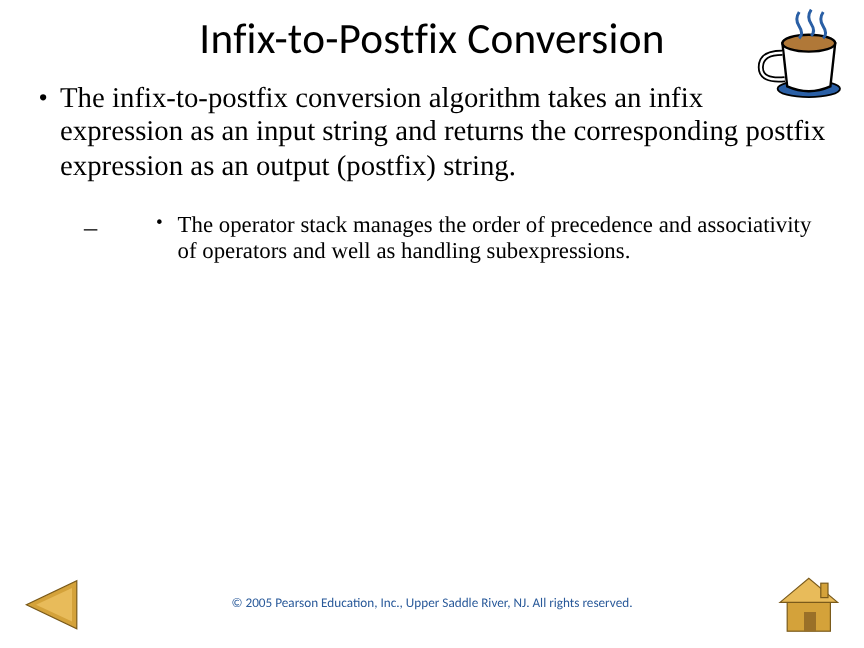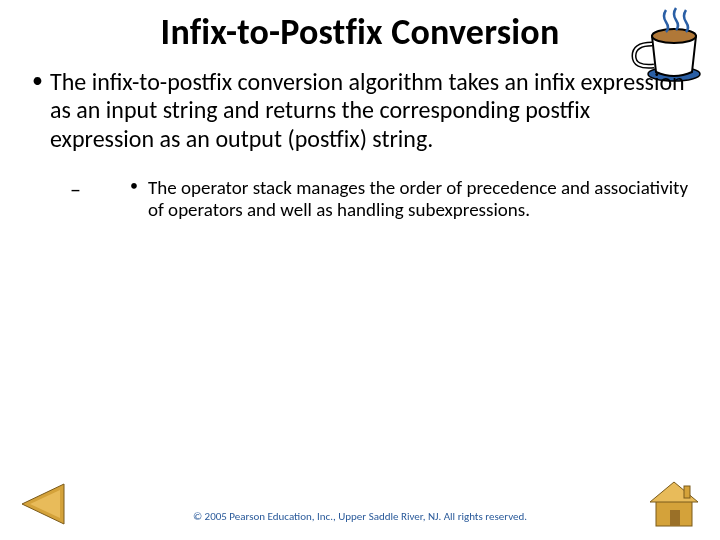--- a/index.html
+++ b/index.html
@@ -13,35 +13,36 @@
     overflow: hidden;
   }
   .slide {
     width: 100%;
     height: 100%;
     padding: 10px 28px 20px 28px;
     position: relative;
   }
   .title {
     font-size: 36px;
-    font-weight: 700;
+    font-weight: 400;
     text-align: center;
     margin-bottom: 14px;
     letter-spacing: 0.2px;
   }
   ul.level1 {
     list-style: none;
     padding-left: 0;
   }
   ul.level1 > li {
     font-size: 24px;
     line-height: 1.18;
     padding-left: 22px;
     position: relative;
     margin-bottom: 6px;
+    font-family: Liberation Serif, serif;
   }
   ul.level1 > li::before {
     content: "•";
     position: absolute;
     left: 4px;
     top: 0;
     font-size: 22px;
   }
   ul.level2 {
     list-style: none;
@@ -75,21 +76,21 @@
   }
   ul.level3 > li::before {
     content: "•";
     position: absolute;
     left: 40px;
     top: 0;
     font-size: 16px;
   }
   .copyright {
     position: absolute;
-    bottom: 16px;
+    bottom: 30px;
     left: 0;
     width: 100%;
     text-align: center;
     font-size: 11px;
     color: #2a5a9a;
     line-height: 1.25;
   }
   .cup {
     position: absolute;
     top: 4px;

